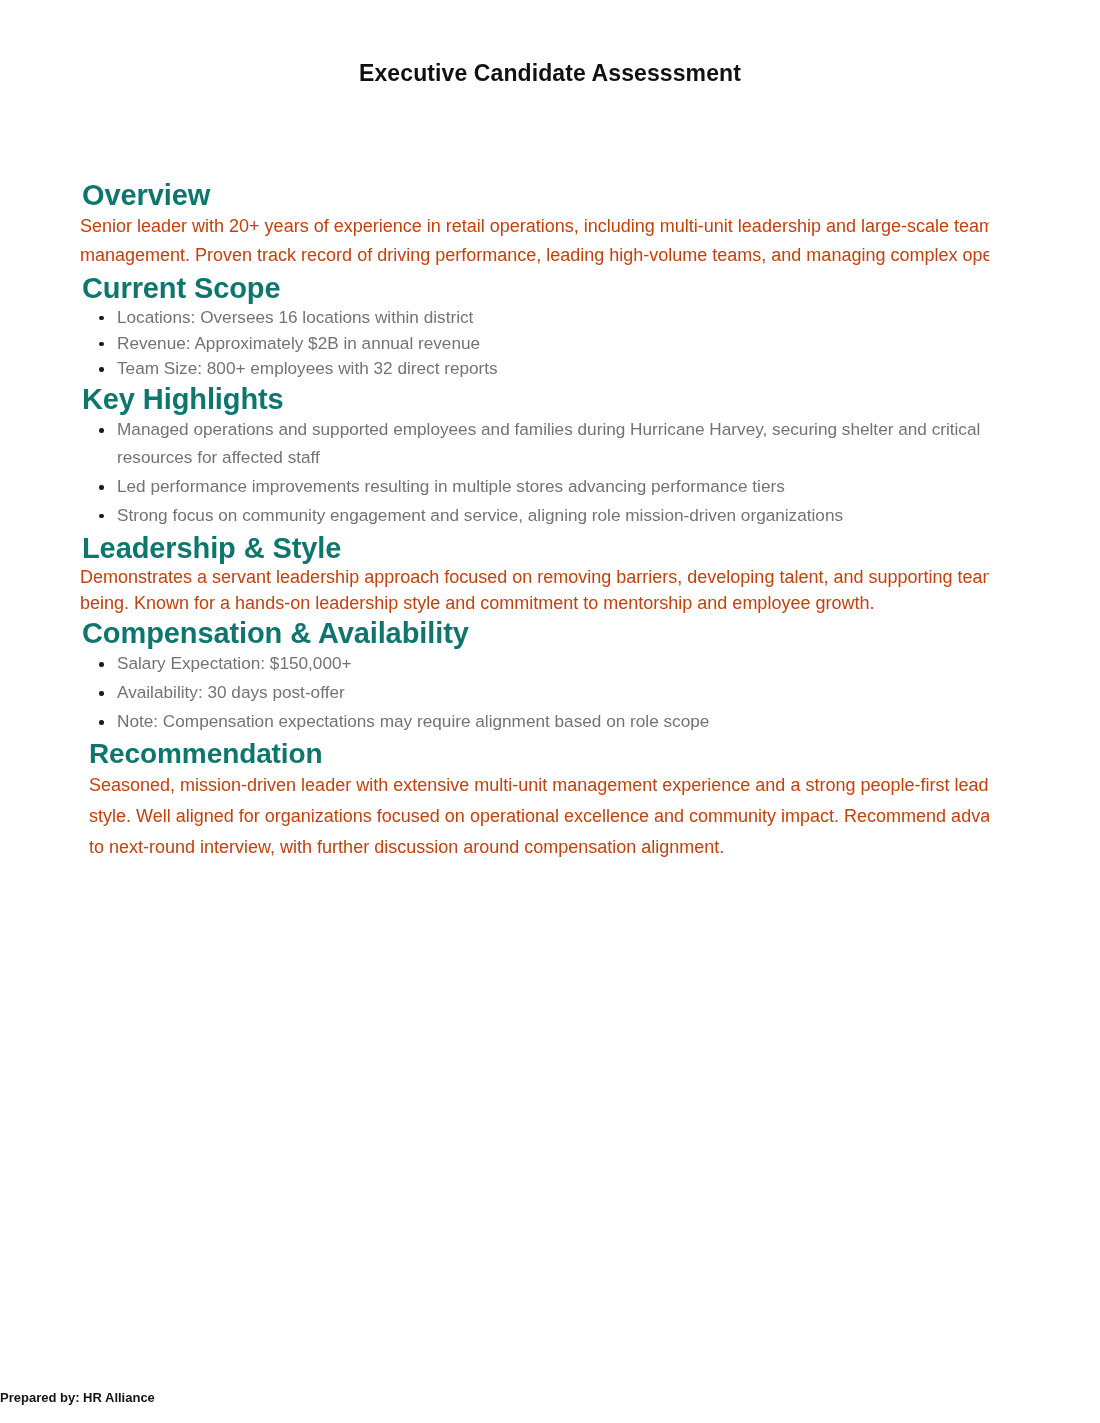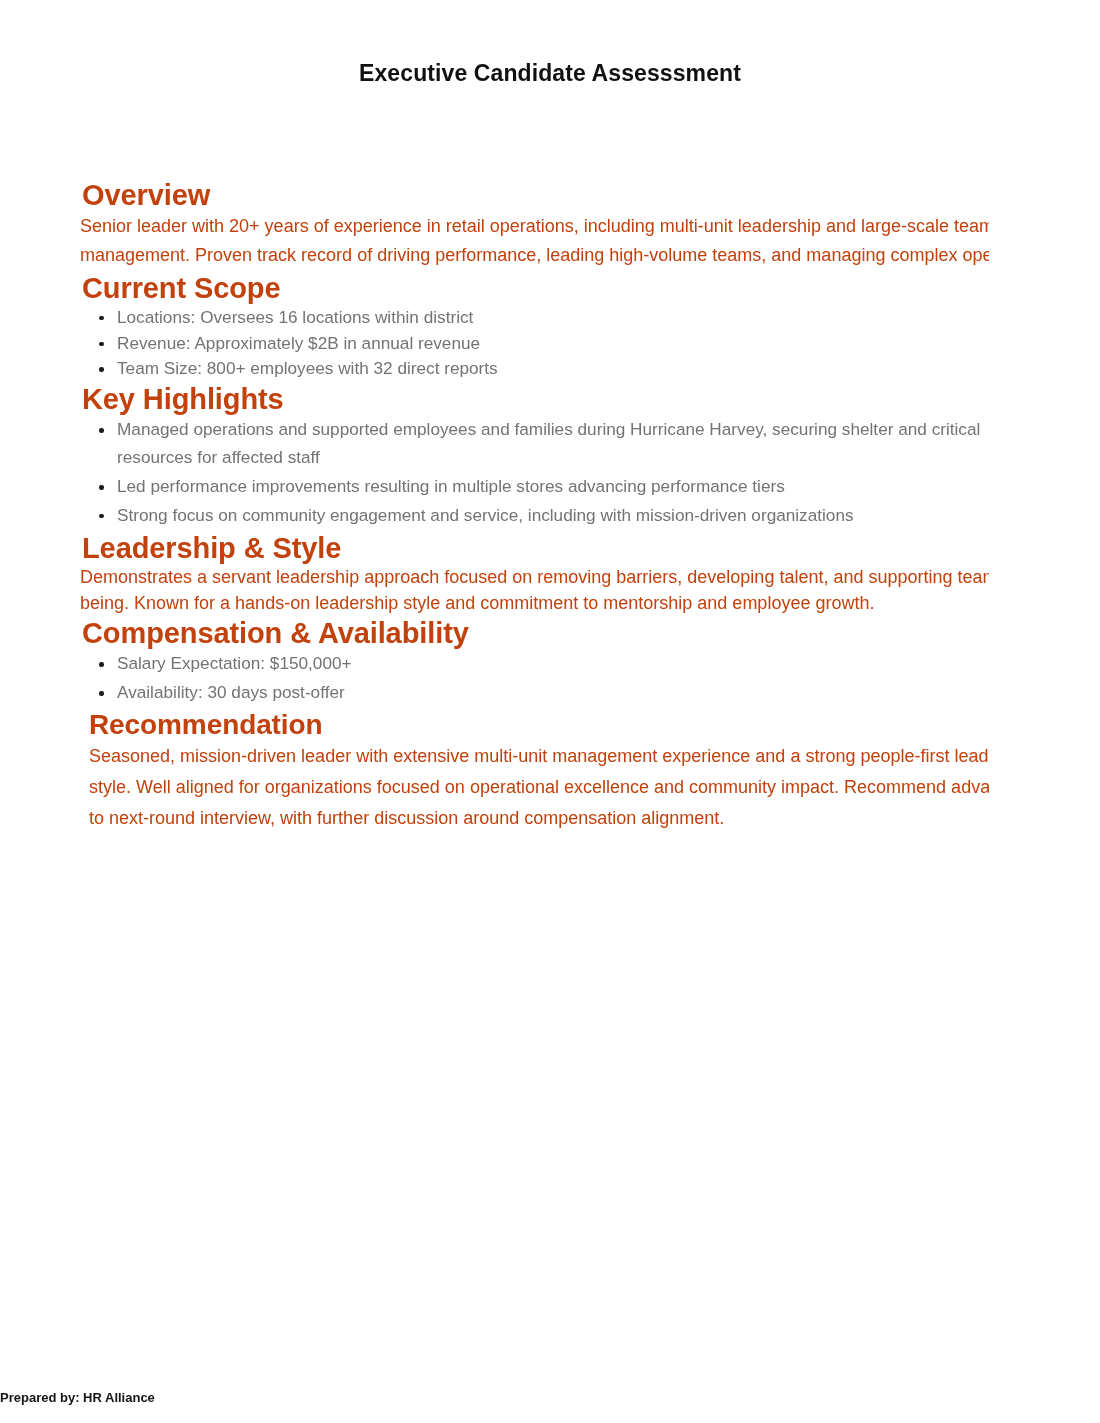--- a/index.html
+++ b/index.html
@@ -48,21 +48,21 @@
   .section {
     margin: 0;
   }
 
   h2.section-heading {
     font-size: 29px;
     font-weight: bold;
     line-height: 1.18;
     margin: 0;
     padding: 0 0 0 82px;
-    color: #c2410c;
+    color: #0f766e;
     letter-spacing: -0.1px;
   }
 
   h2.section-heading.indented {
     padding-left: 89px;
     font-size: 28px;
   }
 
   p.body-text {
     font-size: 18px;
@@ -169,34 +169,35 @@
         <li>Revenue: Approximately $2B in annual revenue</li>
         <li>Team Size: 800+ employees with 32 direct reports</li>
       </ul>
     </div>
 
     <div class="section">
       <h2 class="section-heading sp-key-head">Key Highlights</h2>
       <ul class="bullets loose sp-key-list">
         <li>Managed operations and supported employees and families during Hurricane Harvey, securing shelter and critical resources for affected staff</li>
         <li>Led performance improvements resulting in multiple stores advancing performance tiers</li>
-        <li>Strong focus on community engagement and service, including with mission-driven organizations</li>
+        <li>Strong focus on community engagement and service, aligning role mission-driven organizations</li>
       </ul>
     </div>
 
     <div class="section">
       <h2 class="section-heading sp-lead-head">Leadership &amp; Style</h2>
       <p class="body-text tight sp-lead-body">Demonstrates a servant leadership approach focused on removing barriers, developing talent, and supporting team well-being. Known for a hands-on leadership style and commitment to mentorship and employee growth.</p>
     </div>
 
     <div class="section">
       <h2 class="section-heading sp-comp-head">Compensation &amp; Availability</h2>
       <ul class="bullets loose sp-comp-list">
         <li>Salary Expectation: $150,000+</li>
         <li>Availability: 30 days post-offer</li>
+        <li>Note: Compensation expectations may require alignment based on role scope</li>
       </ul>
     </div>
 
     <div class="section">
       <h2 class="section-heading indented sp-rec-head">Recommendation</h2>
       <p class="body-text indented sp-rec-body">Seasoned, mission-driven leader with extensive multi-unit management experience and a strong people-first leadership style. Well aligned for organizations focused on operational excellence and community impact. Recommend advancing to next-round interview, with further discussion around compensation alignment.</p>
     </div>
 
   </div>
 

